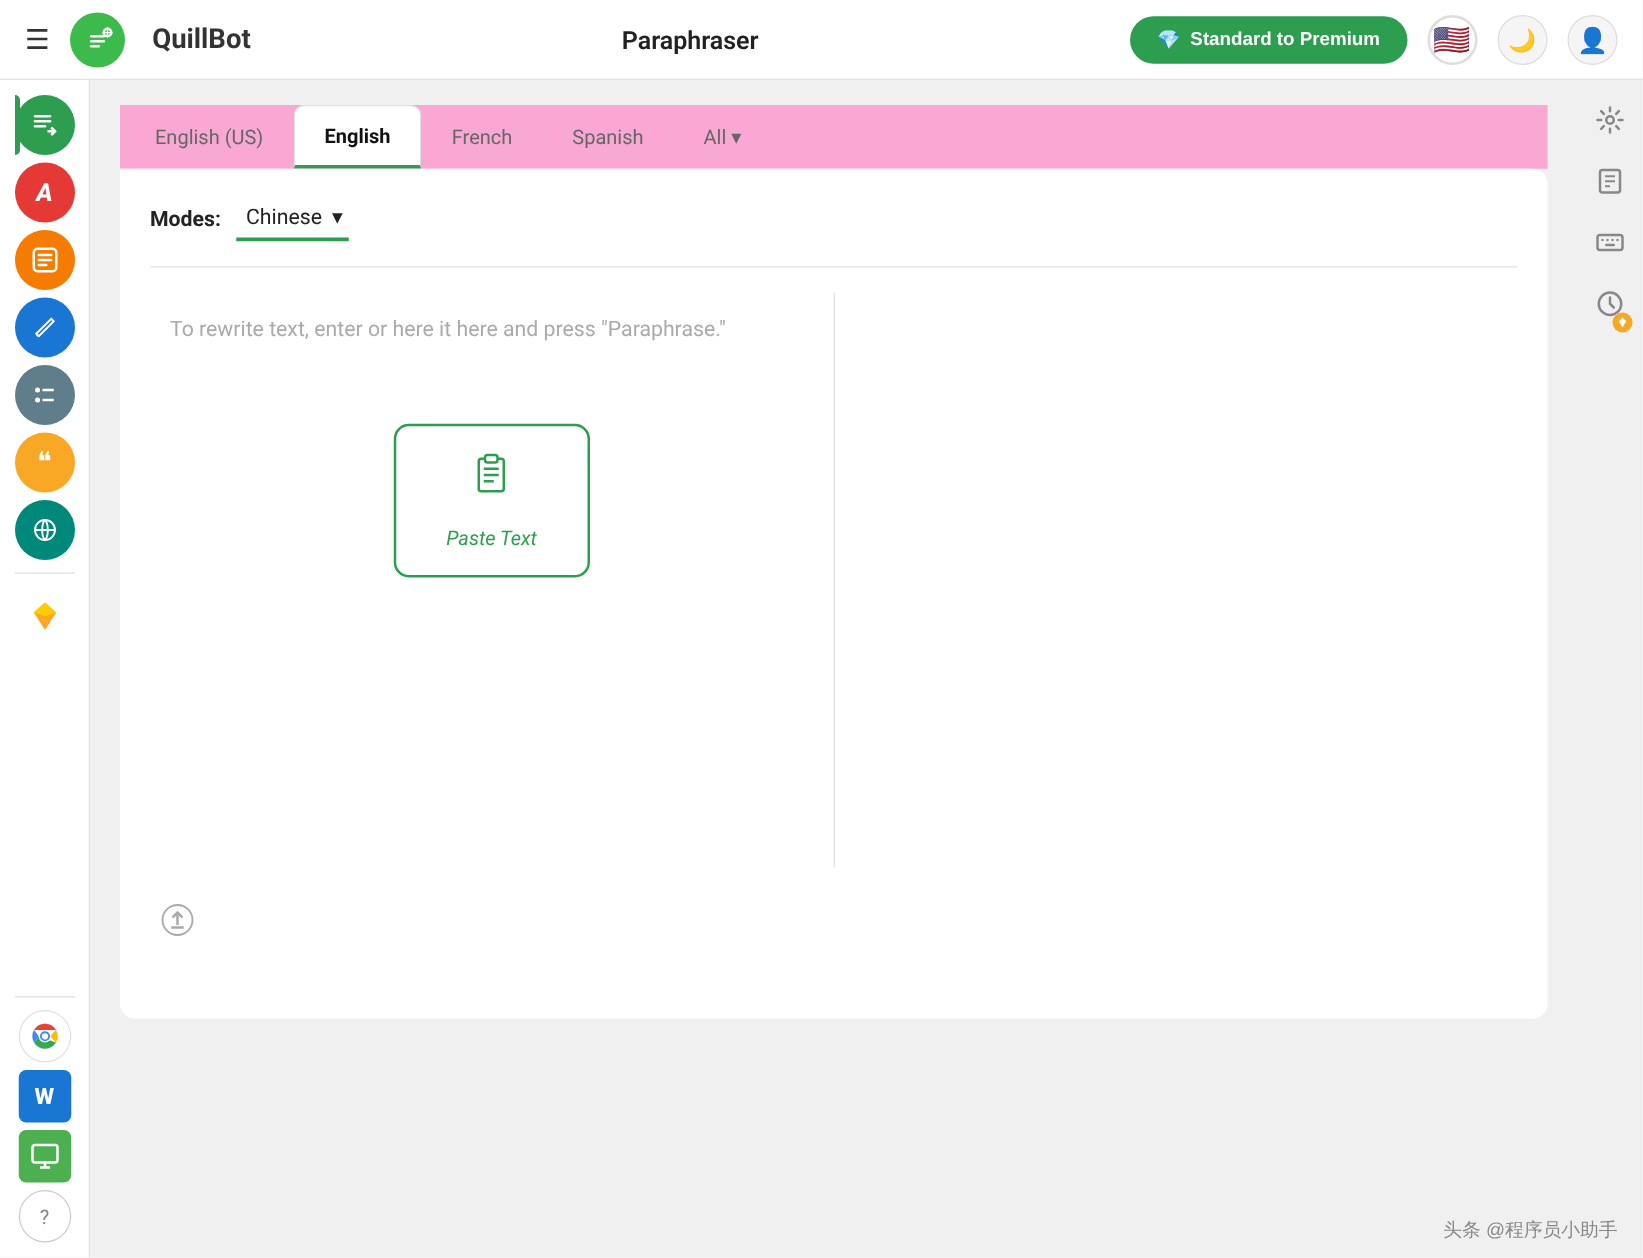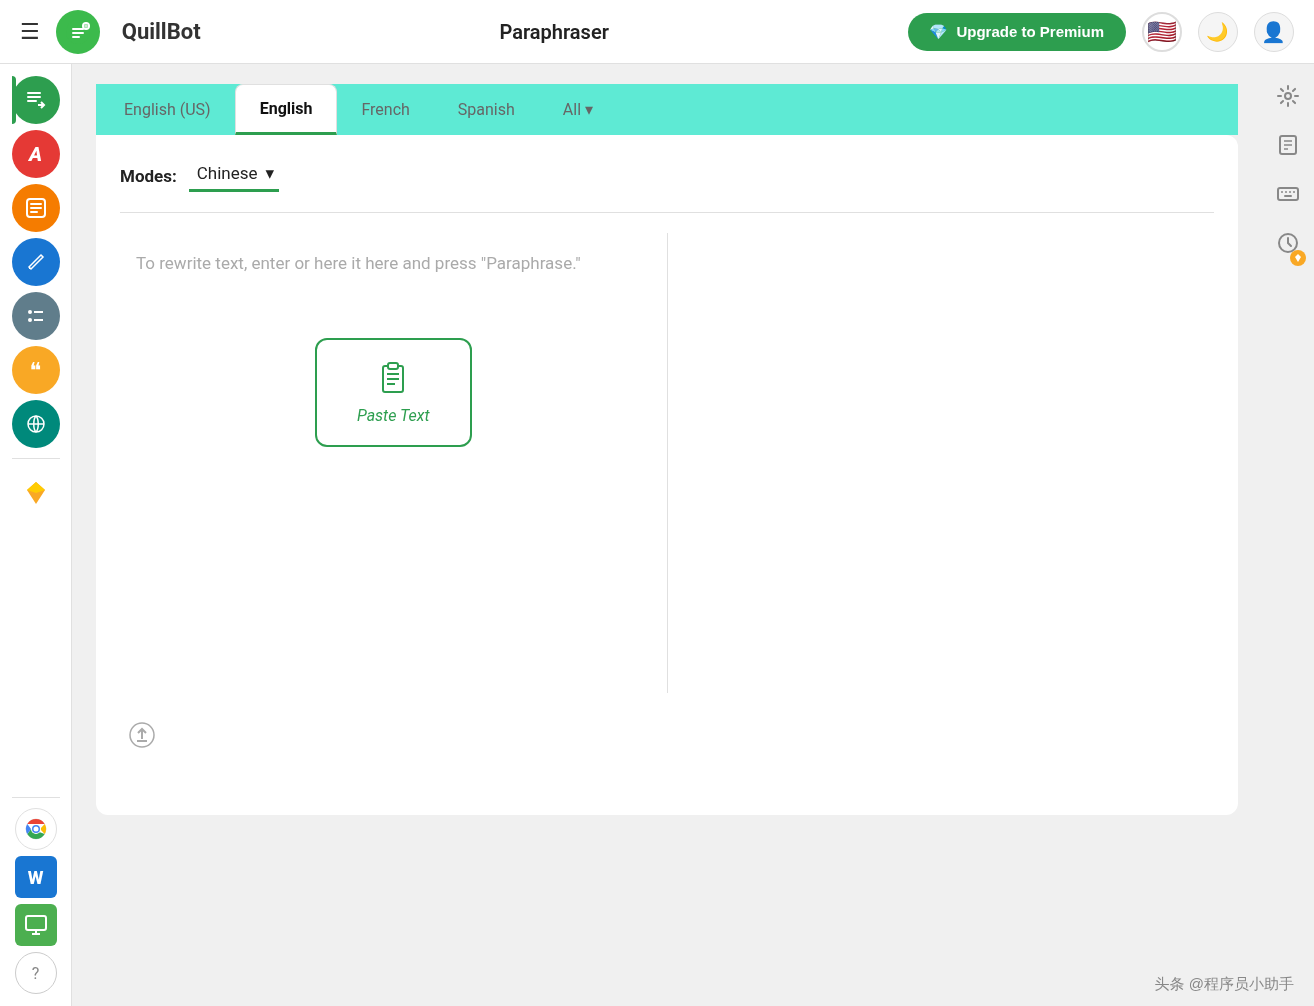--- a/index.html
+++ b/index.html
@@ -49,21 +49,21 @@
     .sidebar-icon.active-teal { background: #00897b; color: white; }
     .sidebar-sep { width: 48px; height: 1px; background: #e0e0e0; margin: 4px 0; }
     .sidebar-bottom { margin-top: auto; display: flex; flex-direction: column; align-items: center; gap: 6px; }
     .chrome-icon-container { width: 42px; height: 42px; border-radius: 50%; overflow: hidden; display: flex; align-items: center; justify-content: center; }
 
     
     .content-area { flex: 1; background: #f0f0f0; padding: 20px 24px; overflow-y: auto; }
 
     
     .tabs-bar {
-      display: flex; align-items: flex-end; gap: 0; background: #5eead4;
+      display: flex; align-items: flex-end; gap: 0; background: #f9a8d4;
       margin-bottom: 0; padding: 0 4px;
     }
     .tab {
       padding: 14px 24px; font-size: 16px; color: #666; cursor: pointer;
       border-bottom: 2px solid transparent; border-radius: 8px 8px 0 0;
       background: transparent; white-space: nowrap;
     }
     .tab.active {
       background: #fff; color: #111; font-weight: 700;
       border-bottom: 3px solid #2d9e4f; border-top: 1px solid #e0e0e0;
@@ -96,21 +96,21 @@
 
     
     .editor-layout { display: flex; gap: 0; height: 460px; }
     .editor-left { flex: 1; padding: 16px; border-right: 1px solid #e0e0e0; position: relative; }
     .editor-right { flex: 1; padding: 16px; background: #fff; }
     .placeholder-text { font-size: 17px; color: #aaa; line-height: 1.7; }
 
     
     .paste-btn-container { display: flex; justify-content: center; margin-top: 60px; }
     .paste-btn {
-      display: flex; flex-direction: column; align-items: center; gap: 2px;
+      display: flex; flex-direction: column; align-items: center; gap: 16px;
       border: 2px solid #2d9e4f; border-radius: 12px; padding: 20px 40px;
       cursor: pointer; background: white; color: #2d9e4f;
     }
     .paste-btn-icon { font-size: 32px; }
     .paste-btn-label { font-size: 16px; color: #2d9e4f; font-style: italic; }
 
     
     .bottom-bar {
       display: flex; align-items: center; justify-content: space-between;
       padding: 16px 8px 4px 8px; margin-top: 12px;
@@ -169,21 +169,21 @@
         <line x1="18" y1="8" x2="26" y2="8" stroke="white" stroke-width="1"></line>
       </svg>
     </div>
     <span class="logo-text">QuillBot</span>
   </div>
 
   <span class="nav-title">Paraphraser</span>
 
   <button class="upgrade-btn">
     <span>💎</span>
-    <span>Upgrade to Premium</span>
+    <span>Standard to Premium</span>
   </button>
 
   <div class="flag-btn">
     <span>🇺🇸</span>
   </div>
 
   <div class="dark-toggle">
     <span>🌙</span>
   </div>
 

